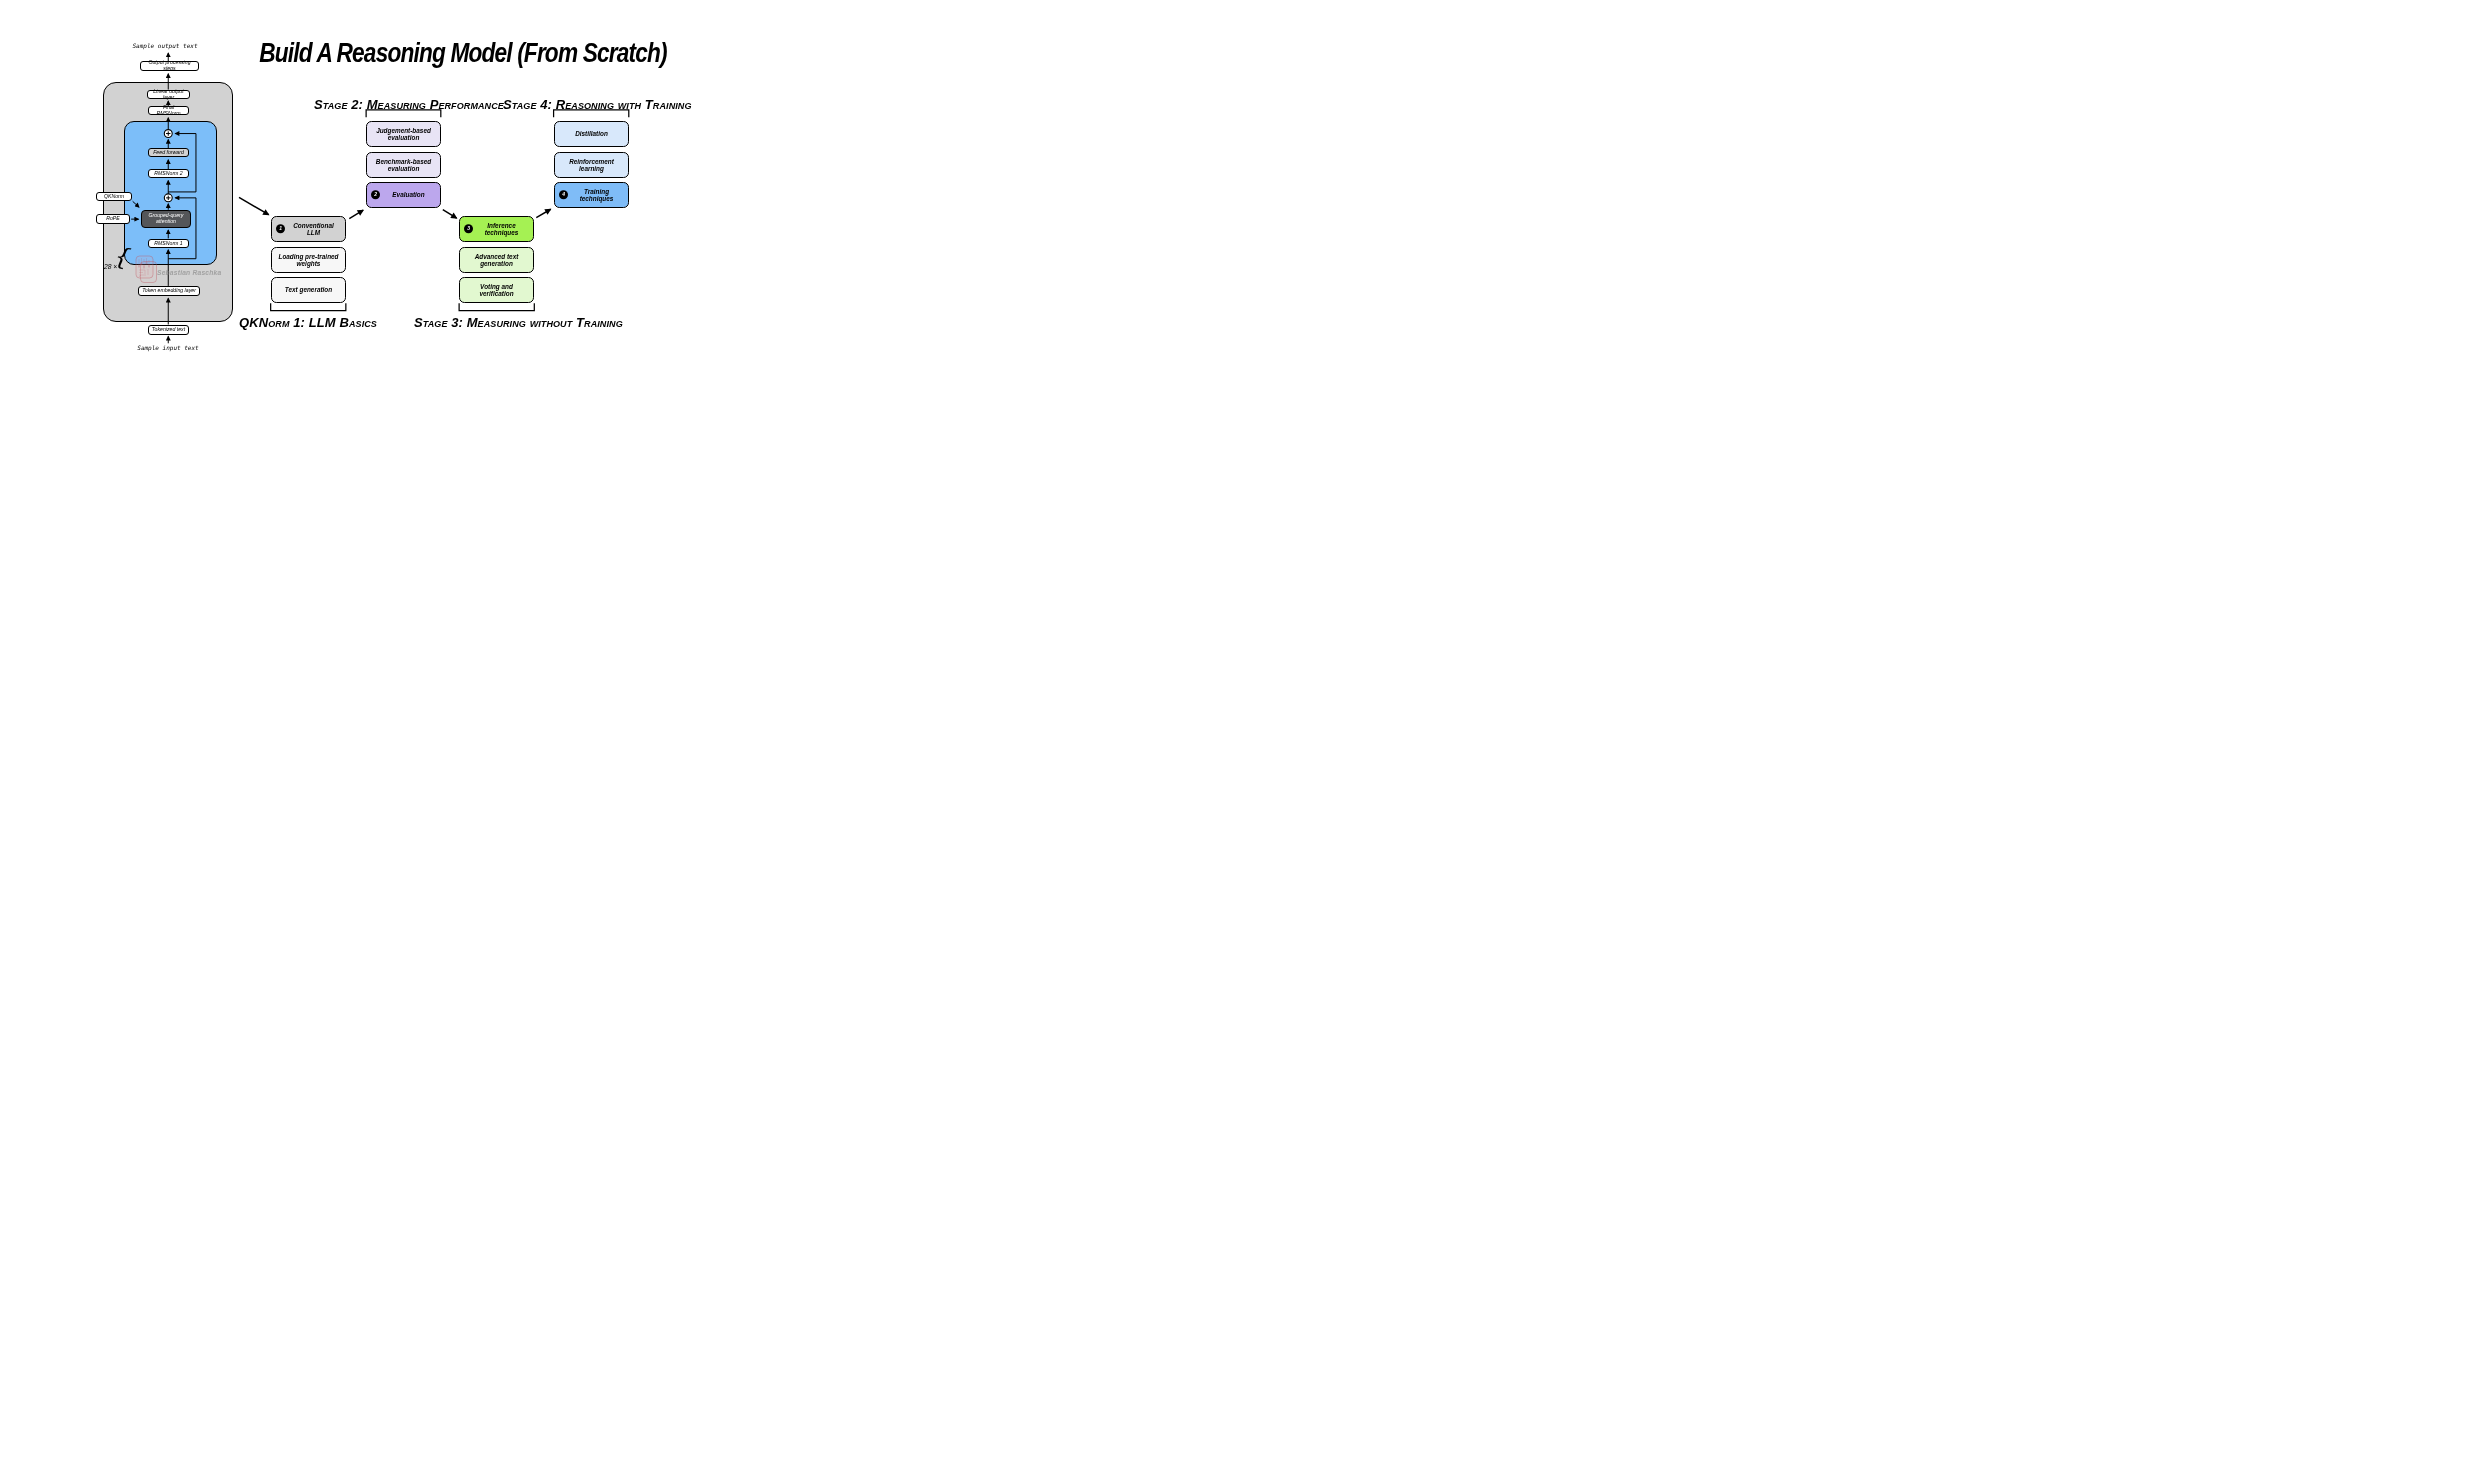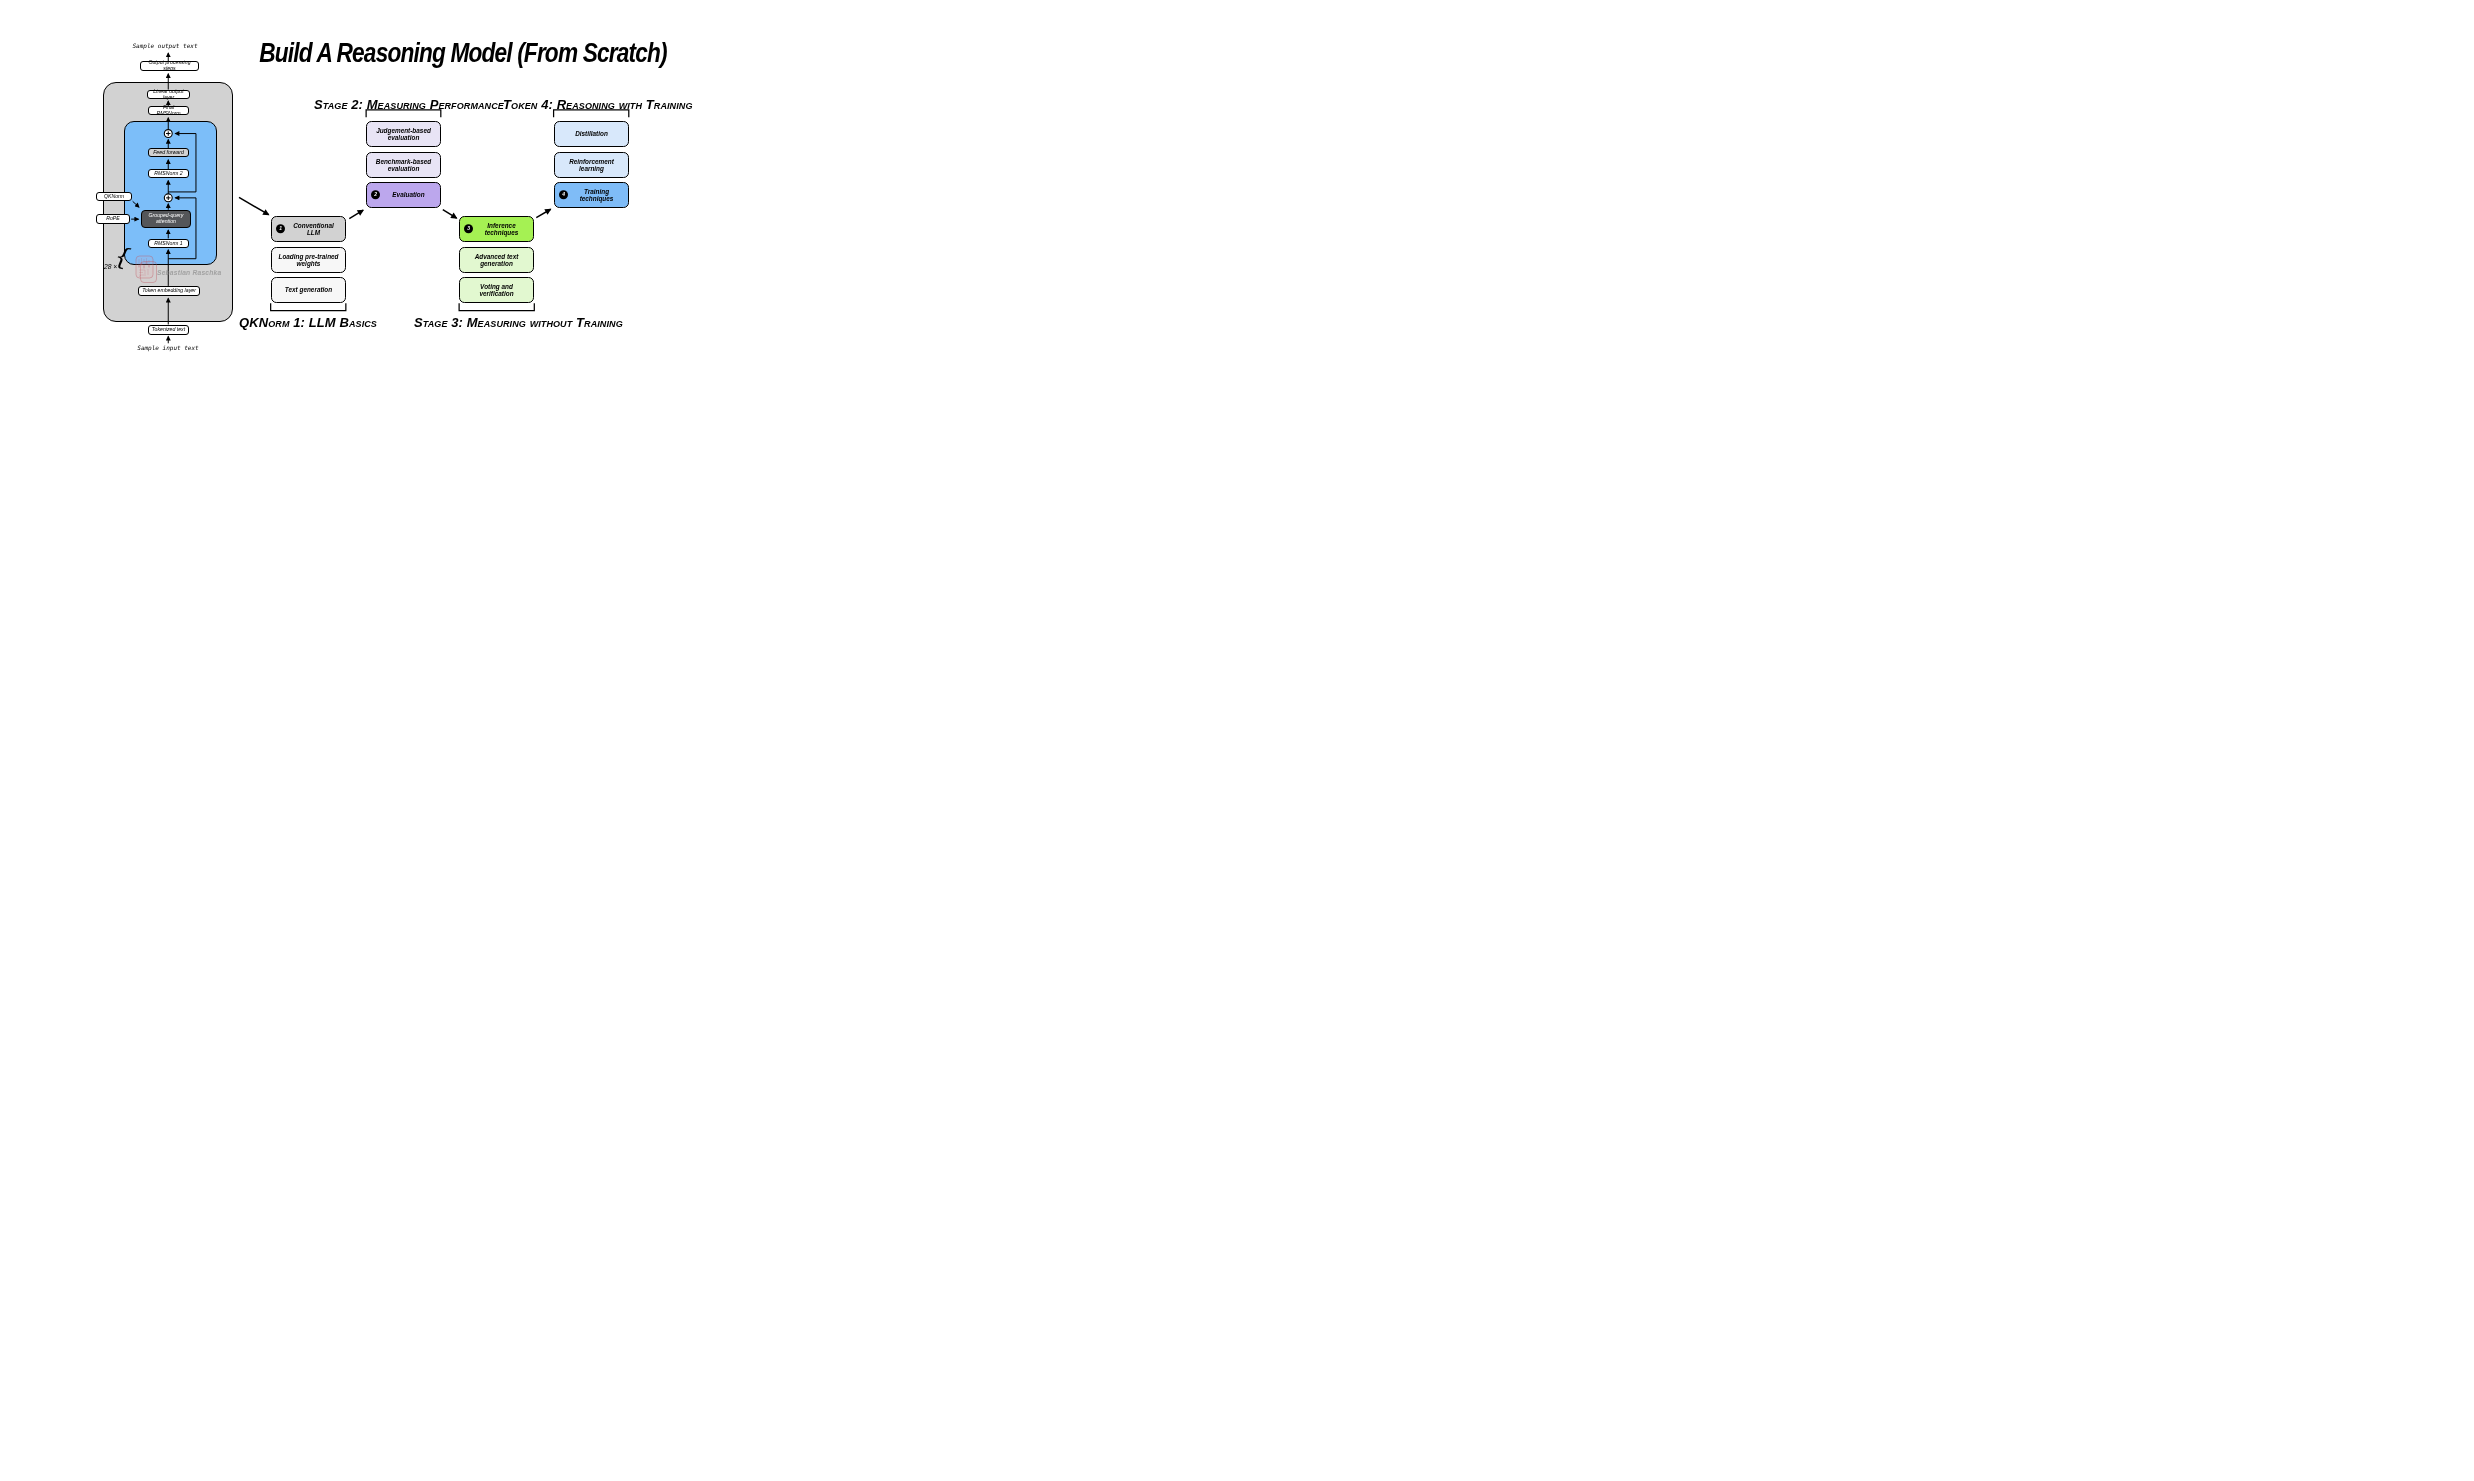--- a/index.html
+++ b/index.html
@@ -163,21 +163,21 @@
         <rect x="21.5" y="14" width="3" height="4"></rect>
       <rect x="26.5" y="20" width="3" height="4"></rect>
       <path d="M8,30 H20 M8,35 H16 M8,40 H22 M12,40 L8,44 M20,30 V38 M26,28 V40"></path>
     </g>
   </svg>
   <div class="wm-text">Sebastian Raschka</div>
 
   <div class="stage-heading" style="left:219px; top:315px;">QKNorm 1: LLM Basics</div>
   <div class="stage-heading" style="left:314px; top:97px;">Stage 2: Measuring Performance</div>
   <div class="stage-heading" style="left:414px; top:315px;">Stage 3: Measuring without Training</div>
-  <div class="stage-heading" style="left:503px; top:97px;">Token 4: Reasoning with Training</div>
+  <div class="stage-heading" style="left:503px; top:97px;">Stage 4: Reasoning with Training</div>
 
   <div class="stage-col" style="left:271px; top:216px;">
     <div class="sbox row0 c-s1accent has-badge">
       <span class="badge">1</span>
       <span>Conventional LLM</span>
     </div>
     <div class="sbox row1 c-s1light">
       <span>Loading pre-trained weights</span>
     </div>
     <div class="sbox row2 c-s1light">

